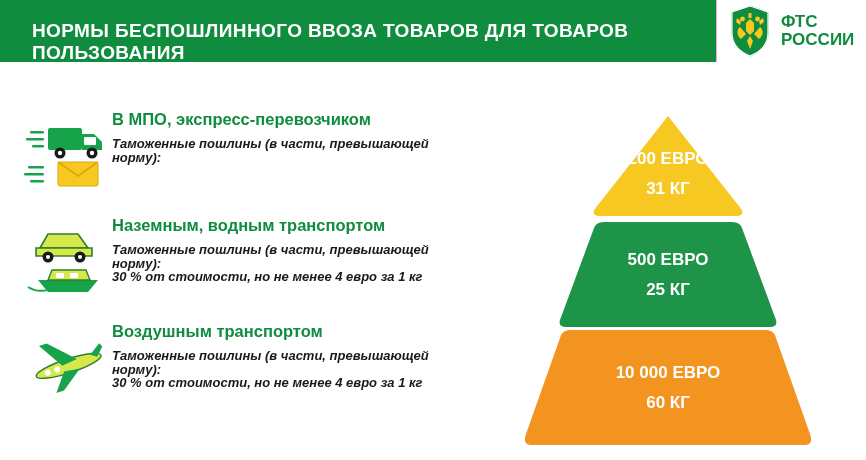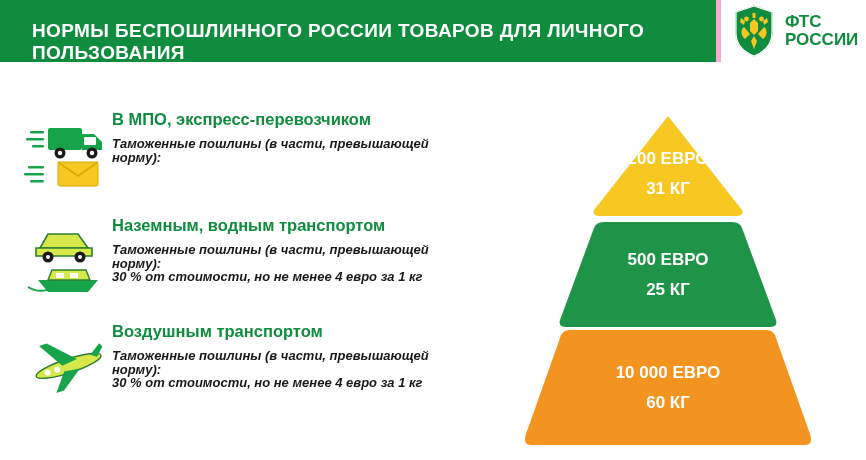--- a/index.html
+++ b/index.html
@@ -41,21 +41,21 @@
     letter-spacing: 0.4px;
     line-height: 22px;
   }
   .header-logo {
     position: absolute;
     left: 716px;
     top: 0;
     width: 150px;
     height: 62px;
     background: #ffffff;
-    border-left: 5px solid #f9a8d4;
+    border-left: 1px solid #f9a8d4;
     display: flex;
     align-items: center;
     gap: 8px;
     padding-left: 10px;
     box-sizing: border-box;
   }
   .emblem {
     width: 46px;
     height: 52px;
     flex: 0 0 auto;
@@ -151,21 +151,21 @@
   .tier-bottom { top: 220px; height: 115px; }
 
   .tier-top .tier-labels    { padding-top: 16px; box-sizing: border-box; }
   .tier-mid .tier-labels    { padding-top: 0;  box-sizing: border-box; }
 </style>
 </head>
 <body>
 
 <div class="header">
   <div class="header-bar"></div>
-  <div class="header-title">НОРМЫ БЕСПОШЛИННОГО РОССИИ ТОВАРОВ ДЛЯ ЛИЧНОГО ПОЛЬЗОВАНИЯ</div>
+  <div class="header-title">НОРМЫ БЕСПОШЛИННОГО ВВОЗА ТОВАРОВ ДЛЯ ТОВАРОВ ПОЛЬЗОВАНИЯ</div>
 
   <div class="header-logo">
     <svg class="emblem" viewBox="0 0 46 52">
       <path d="M23 1 L41 7 L41 28 C41 40 33 47 23 51 C13 47 5 40 5 28 L5 7 Z" fill="#0f8c3e" stroke="#0f8c3e" stroke-width="1"></path>
       <path d="M23 1 L41 7 L41 28 C41 40 33 47 23 51 C13 47 5 40 5 28 L5 7 Z" fill="none" stroke="#ffffff" stroke-width="1.2"></path>
       <g fill="#f7c822">
         <path d="M23 14 L27 18 L27 26 L23 30 L19 26 L19 18 Z"></path>
         <path d="M14 16 L10 13 L9 17 L13 20 Z"></path>
         <path d="M32 16 L36 13 L37 17 L33 20 Z"></path>
         <path d="M13 22 C9 25 10 31 14 34 L19 29 Z"></path>

